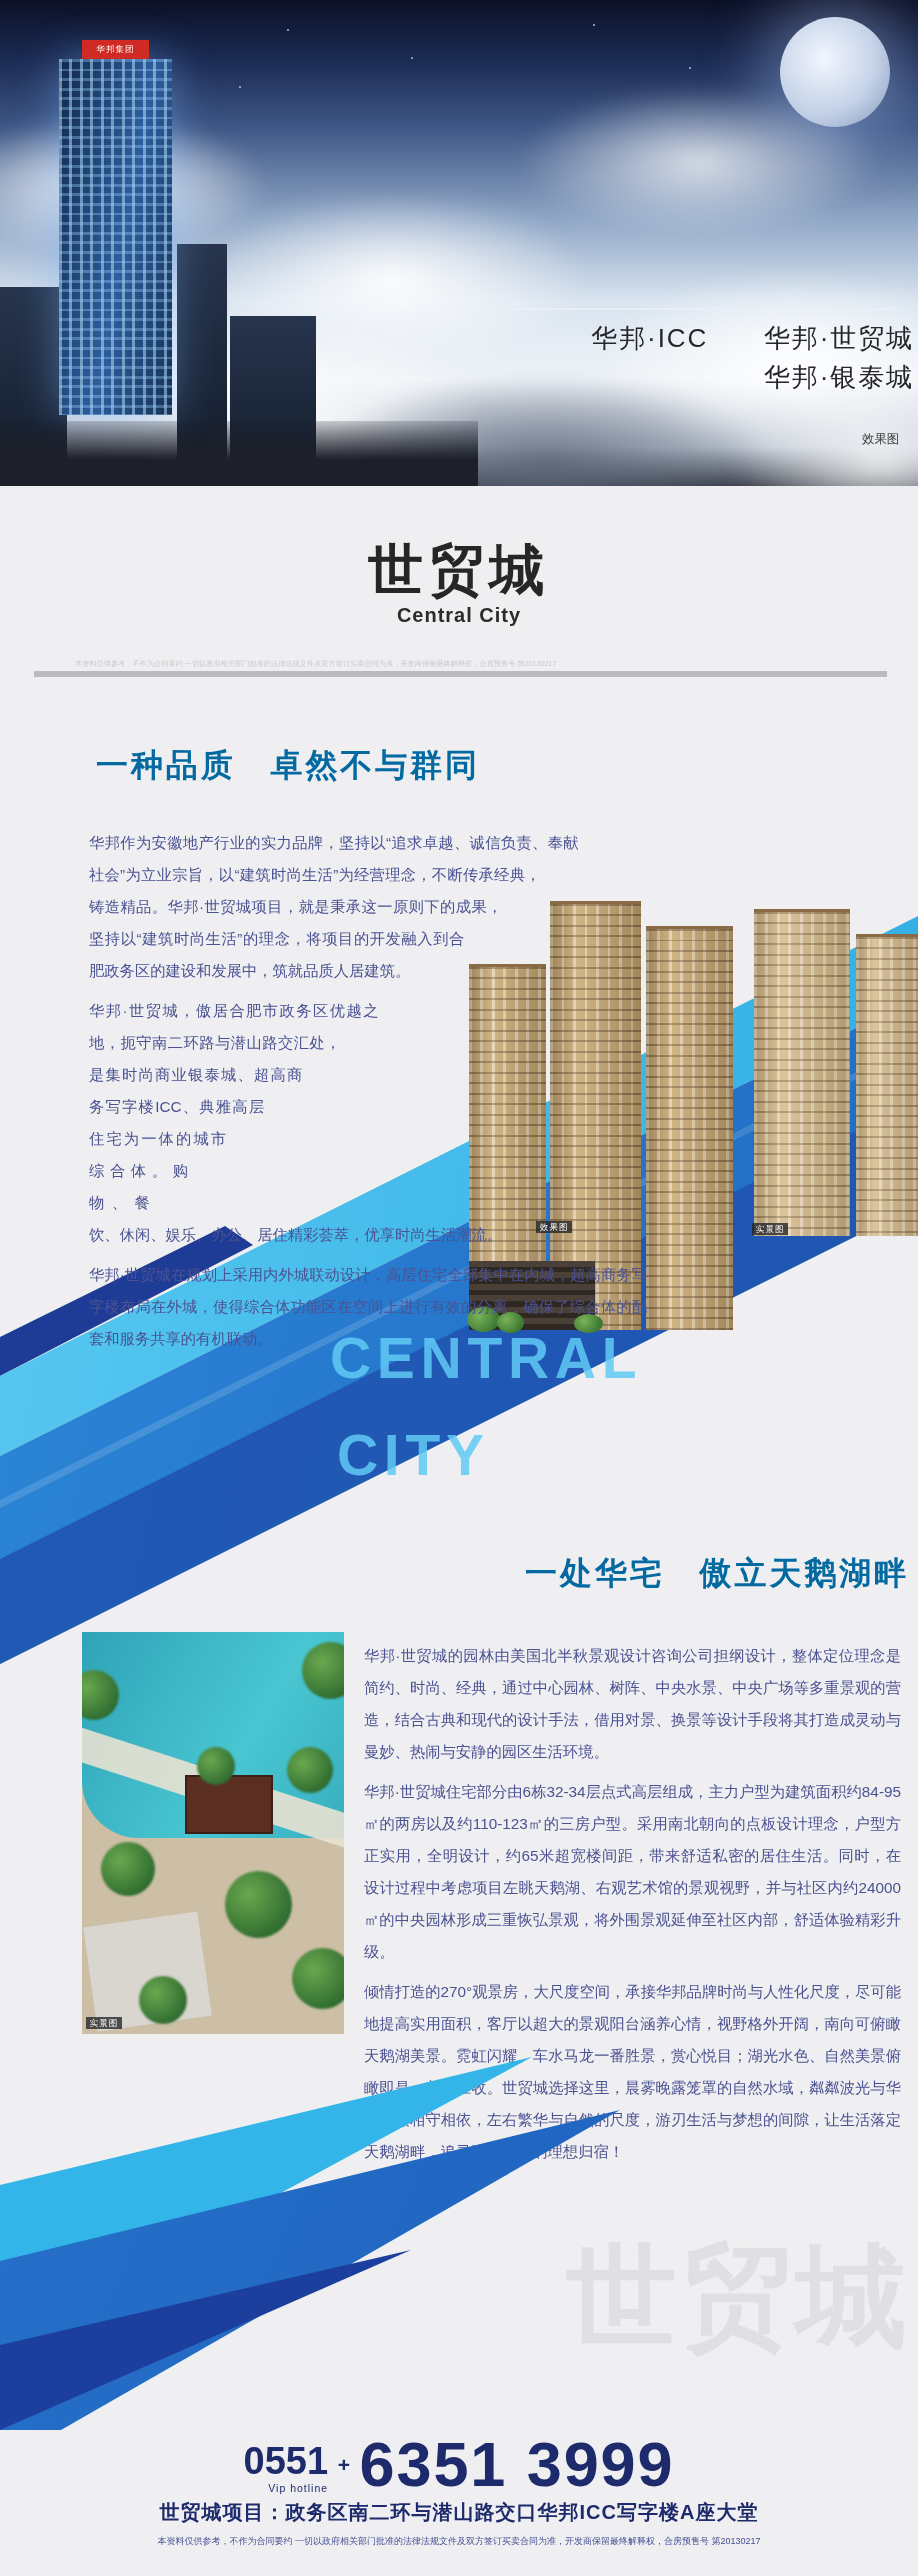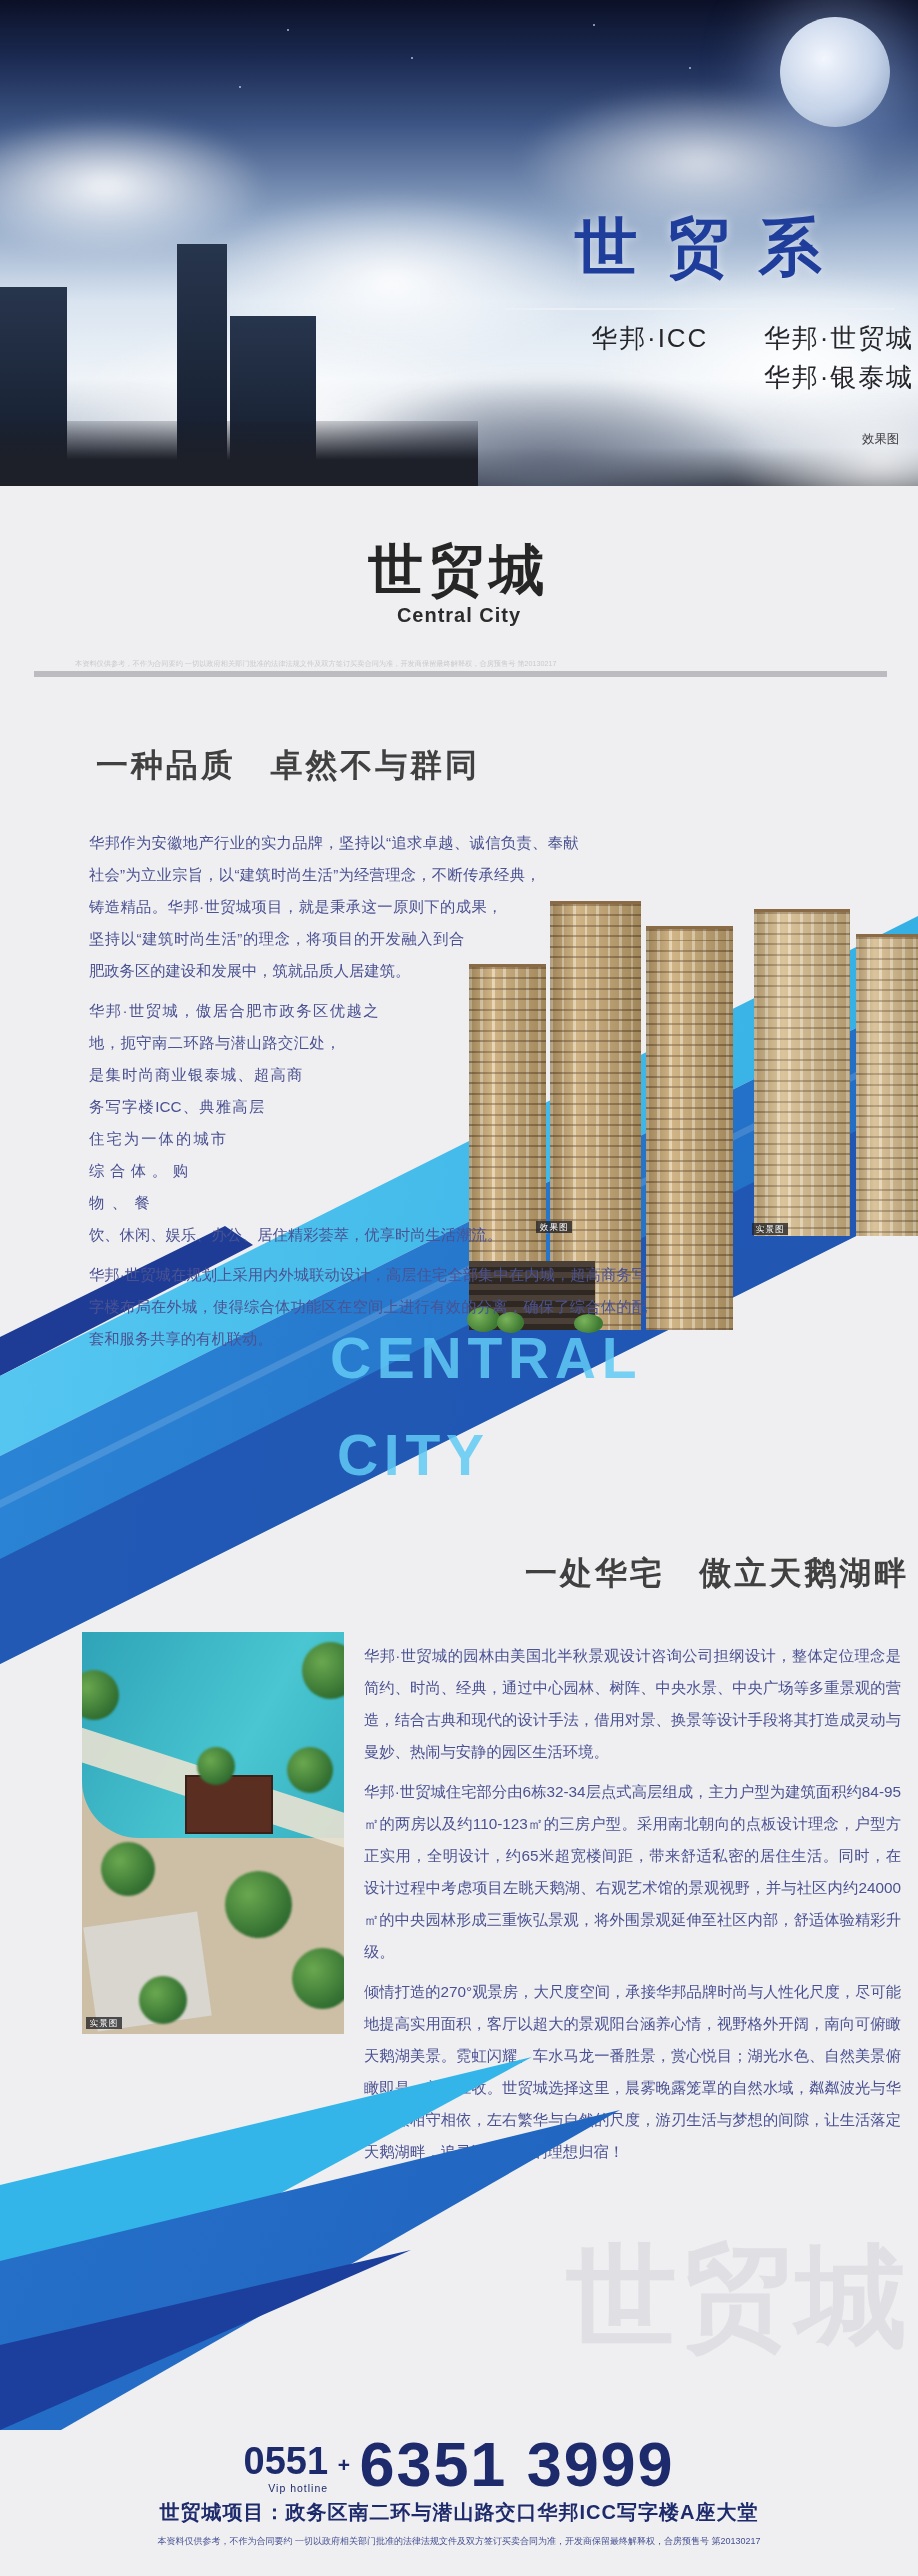--- a/index.html
+++ b/index.html
@@ -85,21 +85,21 @@
     repeating-linear-gradient(to right,rgba(255,246,225,.5) 0 2.9px,transparent 2.9px 11.5px),
     #d2b684;}
   .lowrise{position:absolute;left:469px;top:1261px;width:126px;height:69px;
     background:repeating-linear-gradient(to bottom,#4a4038 0 5.7px,#2f2822 5.7px 11.5px);}
   .bush{position:absolute;border-radius:50%;
     background:radial-gradient(circle at 35% 35%,#79b35a,#3f7a33 70%);}
   .img-caption{position:absolute;background:rgba(35,35,38,.78);color:#fff;font-size:8.6px;
     line-height:12.4px;padding:0 3.8px;letter-spacing:1px;}
 
   
-  .headline{position:absolute;font-size:32px;font-weight:900;color:#404040;letter-spacing:2.9px;}
+  .headline{position:absolute;font-size:32px;font-weight:900;color:#0369a1;letter-spacing:2.9px;}
   .h1{left:96px;top:744px;}
   .sec1-text{position:absolute;left:81px;top:819px;width:574px;}
   .diag-float{float:right;width:574px;height:287px;margin-top:113px;
     shape-outside:polygon(95% 0,100% 0,100% 100%,12% 100%);}
   .body-text p{margin:8px;font-size:15.3px;line-height:32px;color:#4b5292;text-align:justify;}
 
   
   .h2{left:356px;top:1552px;width:553px;text-align:right;}
   .sec2-text{position:absolute;left:356px;top:1632px;width:553px;}
   .park{position:absolute;left:82px;top:1632px;width:262px;height:402px;background:#cdbfa5;overflow:hidden;}
@@ -142,24 +142,24 @@
     <div class="cloud" style="left:-57px;top:115px;width:325px;height:143px"></div>
     <div class="cloud" style="left:191px;top:191px;width:402px;height:182px"></div>
     <div class="cloud" style="left:517px;top:86px;width:363px;height:153px;opacity:.8"></div>
     <div class="cloud" style="left:593px;top:268px;width:402px;height:191px"></div>
     <div class="cloud" style="left:57px;top:316px;width:440px;height:201px"></div>
     <div class="cloud dark" style="left:316px;top:373px;width:459px;height:191px"></div>
     <div class="cloud" style="left:727px;top:383px;width:306px;height:153px;opacity:.85"></div>
     <div class="hero-bldg" style="left:0;top:287px;width:67px;height:199px"></div>
     <div class="hero-bldg" style="left:177px;top:244px;width:50px;height:242px"></div>
     <div class="hero-bldg" style="left:230px;top:316px;width:86px;height:170px"></div>
+    <div class="hero-tower">
+      <div class="tower-sign">华邦集团</div>
+    </div>
     <div class="hero-city"></div>
-    <div class="hero-title-block">
-      <div class="hero-title">世贸系</div>
-    </div>
     <div class="hero-divider"></div>
     <div class="hero-sub" style="top:321px">华邦·ICC　　华邦·世贸城</div>
     <div class="hero-sub" style="top:360px">华邦·银泰城</div>
     <div class="hero-caption">效果图</div>
   </div>
 
   <div class="logo-wrap">
     <div class="logo-cn">
       <span class="logo-accent acc-red"></span>
       <span class="logo-accent acc-green"></span>

